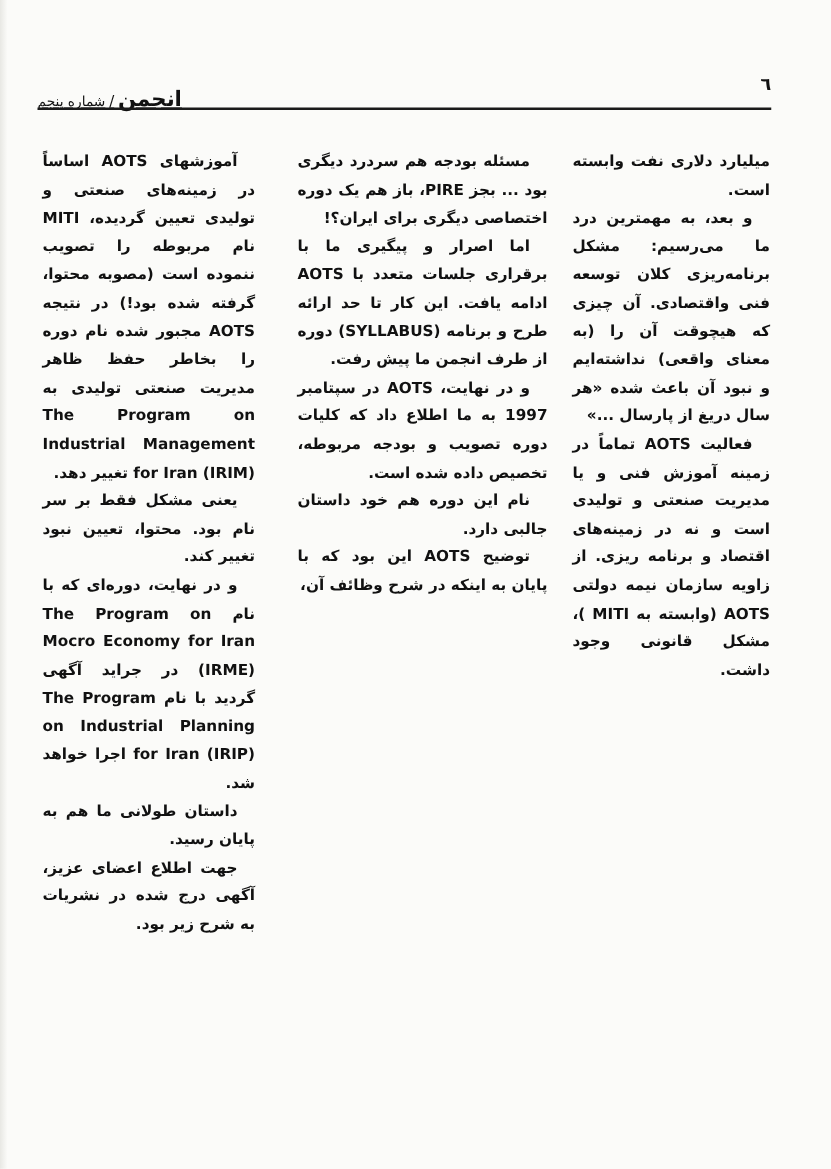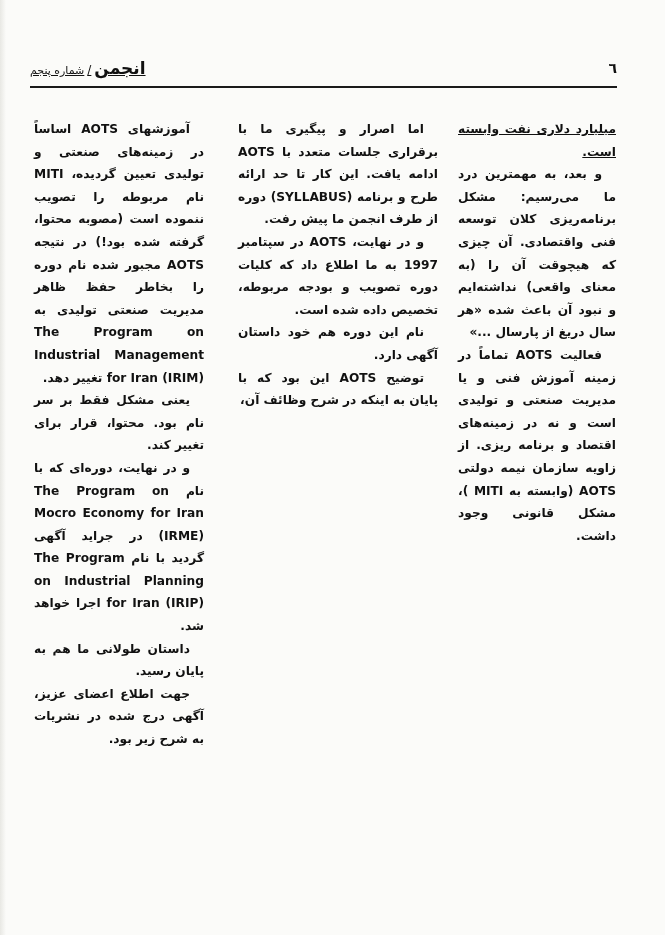--- a/index.html
+++ b/index.html
@@ -16,40 +16,40 @@
   }
   .header {
     position: absolute; top: 58px; left: 30px; width: 587px; height: 26px;
     direction: rtl;
   }
   .page-number {
     position: absolute; right: 0; top: 2px;
     font-size: 14px; font-weight: bold;
   }
   .masthead {
-    position: absolute; left: 0; top: 0;
+    position: absolute; left: 0; top: 12px;
     direction: rtl; white-space: nowrap; text-decoration: underline;
   }
   .mast-title { font-size: 17px; font-weight: bold; }
   .mast-sep { font-size: 12px; margin: 0 3px; }
   .mast-issue { font-size: 11px; }
   .rule {
     position: absolute; left: 30px; top: 86px; width: 587px; height: 2px;
     background: #1a1a1a;
   }
   .column {
     position: absolute; top: 118px;
     direction: rtl; text-align: justify;
     font-size: 12.2px; font-weight: bold; line-height: 22.6px;
   }
   .col-right { left: 458px; width: 158px; }
   .col-middle { left: 238px; width: 200px; }
   .col-left { left: 34px; width: 170px; }
   .para { margin: 0 0 0 0; text-indent: 14px; }
-  .para.noindent { text-indent: 0; text-decoration: underline; }
+  .para.noindent { text-indent: 0; }
 </style>
 </head>
 <body>
 
 <div class="page-edge"></div>
 
 <div class="header">
   <div class="page-number">٦</div>
   <div class="masthead">
     <span class="mast-title">انجمن</span><span class="mast-sep">/</span><span class="mast-issue">شماره پنجم</span>
@@ -58,25 +58,26 @@
 <div class="rule"></div>
 
 <div class="column col-right">
   <p class="para noindent">میلیارد دلاری نفت وابسته است.</p>
   <p class="para">و بعد، به مهمترین درد ما می‌رسیم: مشکل برنامه‌ریزی کلان توسعه فنی واقتصادی. آن چیزی که هیچوقت آن را (به معنای واقعی) نداشته‌ایم و نبود آن باعث شده «هر سال دریغ از پارسال ...»</p>
   <p class="para">فعالیت AOTS تماماً در زمینه آموزش فنی و یا مدیریت صنعتی و تولیدی است و نه در زمینه‌های اقتصاد و برنامه ریزی. از زاویه سازمان نیمه دولتی AOTS (وابسته به MITI )، مشکل قانونی وجود داشت.</p>
 
 </div>
 
 <div class="column col-middle">
+  <p class="para">مسئله بودجه هم سردرد دیگری بود ... بجز PIRE، باز هم یک دوره اختصاصی دیگری برای ایران؟!</p>
   <p class="para">اما اصرار و پیگیری ما با برقراری جلسات متعدد با AOTS ادامه یافت. این کار تا حد ارائه طرح و برنامه (SYLLABUS) دوره از طرف انجمن ما پیش رفت.</p>
   <p class="para">و در نهایت، AOTS در سپتامبر 1997 به ما اطلاع داد که کلیات دوره تصویب و بودجه مربوطه، تخصیص داده شده است.</p>
-  <p class="para">نام این دوره هم خود داستان آگهی دارد.</p>
+  <p class="para">نام این دوره هم خود داستان جالبی دارد.</p>
   <p class="para">توضیح AOTS این بود که با پایان به اینکه در شرح وظائف آن،</p>
 </div>
 
 <div class="column col-left">
   <p class="para">آموزشهای AOTS اساساً در زمینه‌های صنعتی و تولیدی تعیین گردیده، MITI نام مربوطه را تصویب ننموده است (مصوبه محتوا، گرفته شده بود!) در نتیجه AOTS مجبور شده نام دوره را بخاطر حفظ ظاهر مدیریت صنعتی تولیدی به The Program on Industrial Management for Iran (IRIM) تغییر دهد.</p>
-  <p class="para">یعنی مشکل فقط بر سر نام بود. محتوا، قرار برای تغییر کند.</p>
+  <p class="para">یعنی مشکل فقط بر سر نام بود. محتوا، تعیین نبود تغییر کند.</p>
   <p class="para">و در نهایت، دوره‌ای که با نام The Program on Mocro Economy for Iran (IRME) در جراید آگهی گردید با نام The Program on Industrial Planning for Iran (IRIP) اجرا خواهد شد.</p>
   <p class="para">داستان طولانی ما هم به پایان رسید.</p>
   <p class="para">جهت اطلاع اعضای عزیز، آگهی درج شده در نشریات به شرح زیر بود.</p>
 </div>
 
 </body></html>

